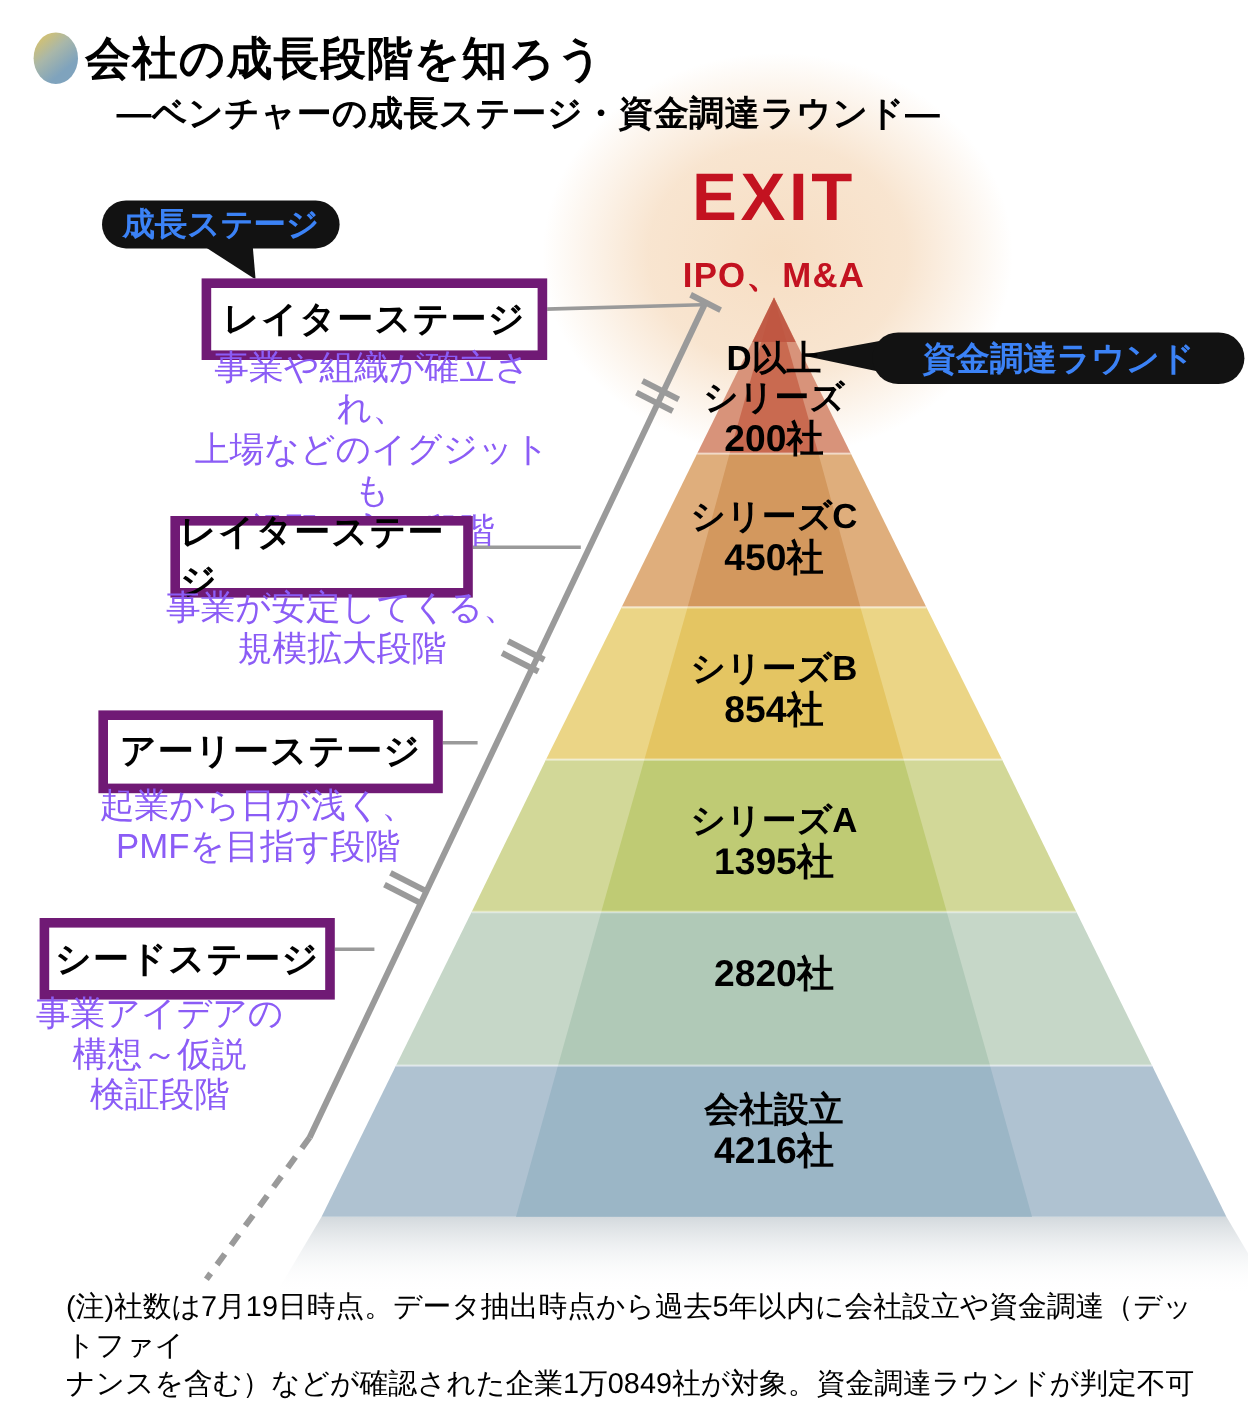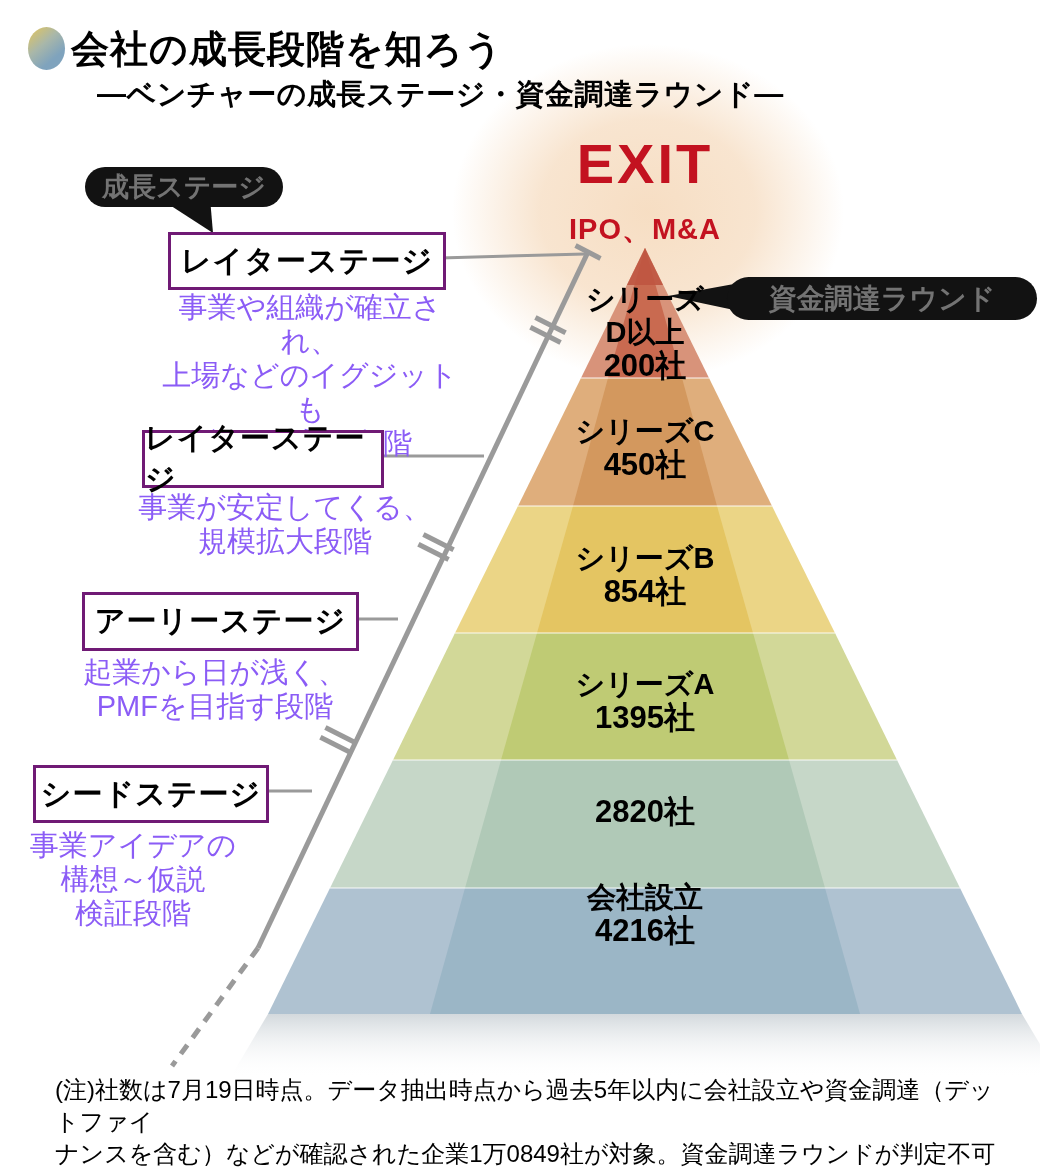--- a/index.html
+++ b/index.html
@@ -11,44 +11,44 @@
   
   .bullet{position:absolute;left:28px;top:27px;width:37px;height:43px;border-radius:50%;
     background:linear-gradient(140deg,#d9c36a 8%,#a9b7a9 40%,#7fa3bd 72%);}
   .title{position:absolute;left:71px;top:24px;font-size:38px;font-weight:900;letter-spacing:1px;}
   .subtitle{position:absolute;left:97px;top:75px;font-size:29px;font-weight:800;letter-spacing:.5px;}
   
   .exit-wrap{position:absolute;left:445px;top:136px;width:400px;text-align:center;}
   .exit-title{font-size:56px;font-weight:900;color:#c31220;letter-spacing:3px;line-height:56px;}
   .exit-sub{font-size:29px;font-weight:900;color:#c31220;letter-spacing:1px;margin-top:18px;}
   
-  .bubble{position:absolute;background:#121212;color:#737373;font-weight:700;
+  .bubble{position:absolute;background:#121212;color:#3b82f6;font-weight:700;
     display:flex;align-items:center;justify-content:center;}
   .bubble.growth{left:85px;top:167px;width:198px;height:40px;border-radius:21px;font-size:27px;}
   .bubble.funding{left:727px;top:277px;width:310px;height:43px;border-radius:23px;font-size:28px;}
   
-  .stage-box{position:absolute;background:#fff;border:3px solid #701a75;
+  .stage-box{position:absolute;background:#fff;border:8px solid #701a75;
     display:flex;align-items:center;justify-content:center;font-weight:800;font-size:30px;letter-spacing:1px;}
   .box1{left:168px;top:232px;width:272px;height:52px;}
   .box2{left:142px;top:430px;width:236px;height:52px;}
   .box3{left:82px;top:592px;width:271px;height:53px;}
   .box4{left:33px;top:765px;width:230px;height:52px;}
   
   .stage-desc{position:absolute;text-align:center;font-size:29px;font-weight:500;color:#8b5cf6;}
   .stage-desc div{line-height:34px;}
   .desc1{left:150px;top:290px;width:320px;}
   .desc2{left:125px;top:490px;width:320px;}
   .desc3{left:55px;top:655px;width:320px;}
   .desc4{left:-27px;top:828px;width:320px;}
   
   .plv{position:absolute;left:445px;width:400px;text-align:center;}
   .plv .nm{font-size:29px;font-weight:600;line-height:33px;}
   .plv .ct{font-size:31px;font-weight:800;line-height:34px;}
   .plv1{top:283px;} .plv2{top:415px;} .plv3{top:542px;}
-  .plv4{top:668px;} .plv5{top:795px;} .plv6{top:881px;}
+  .plv4{top:668px;} .plv5{top:795px;} .plv6{top:909px;}
   
   .notes{position:absolute;left:55px;top:1074px;width:950px;font-size:24px;font-weight:500;color:#000;}
   .notes div{line-height:32px;letter-spacing:0px;}
 </style>
 </head>
 <body>
 
 <div class="canvas">
 
   <svg class="layer" width="1040" height="1174" viewBox="0 0 1040 1174">
@@ -166,22 +166,22 @@
   <div class="stage-box box4">
     <span>シードステージ</span>
   </div>
   <div class="stage-desc desc4">
     <div>事業アイデアの</div>
     <div>構想～仮説</div>
     <div>検証段階</div>
   </div>
 
   <div class="plv plv1">
+    <div class="nm">D以上</div>
     <div class="nm">シリーズ</div>
-    <div class="nm">D以上</div>
     <div class="ct">200社</div>
   </div>
   <div class="plv plv2">
     <div class="nm">シリーズC</div>
     <div class="ct">450社</div>
   </div>
   <div class="plv plv3">
     <div class="nm">シリーズB</div>
     <div class="ct">854社</div>
   </div>

